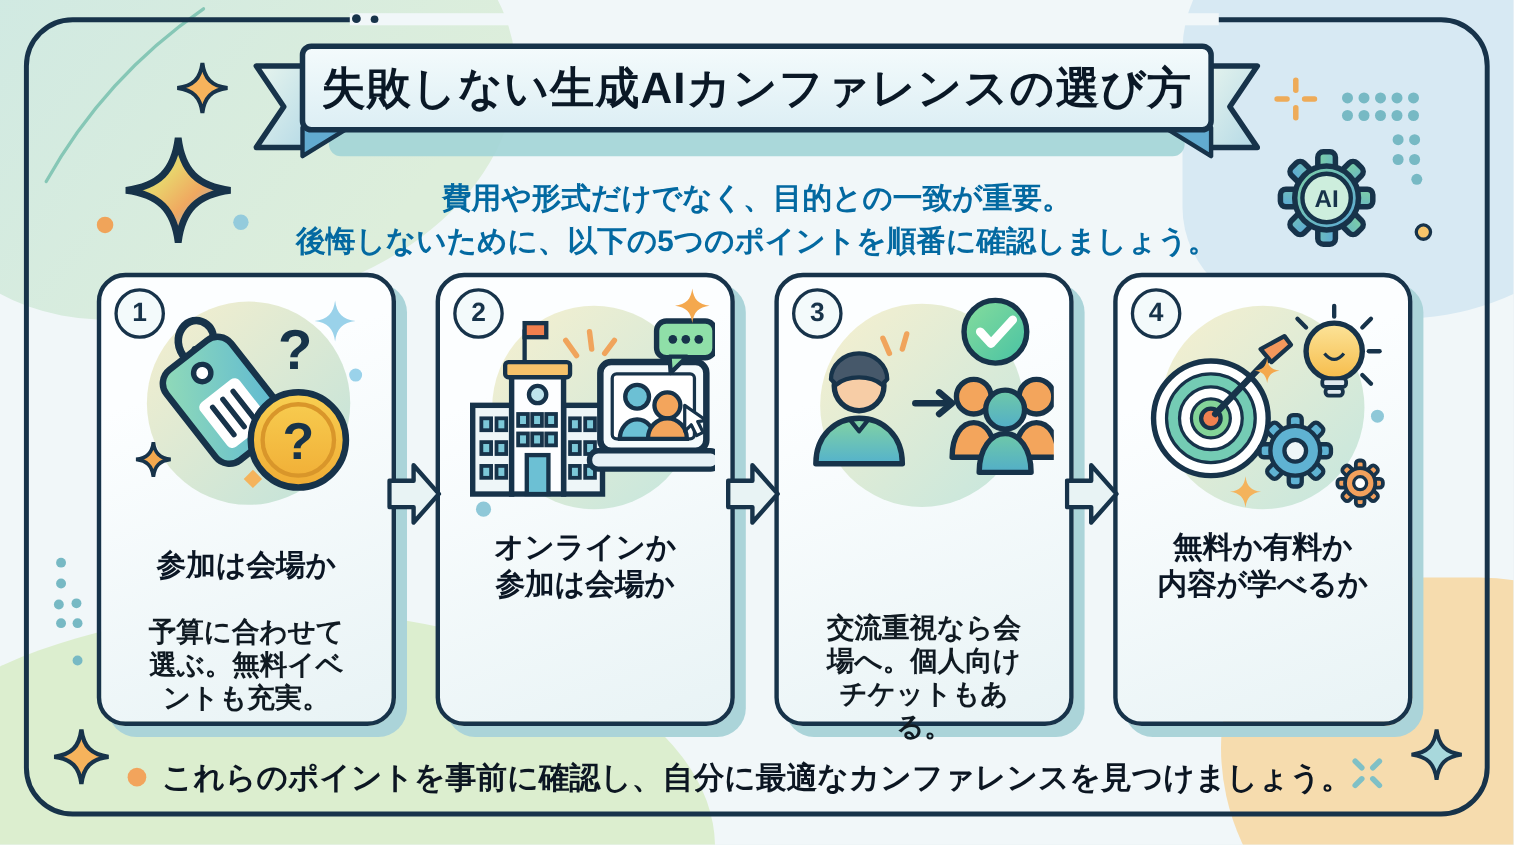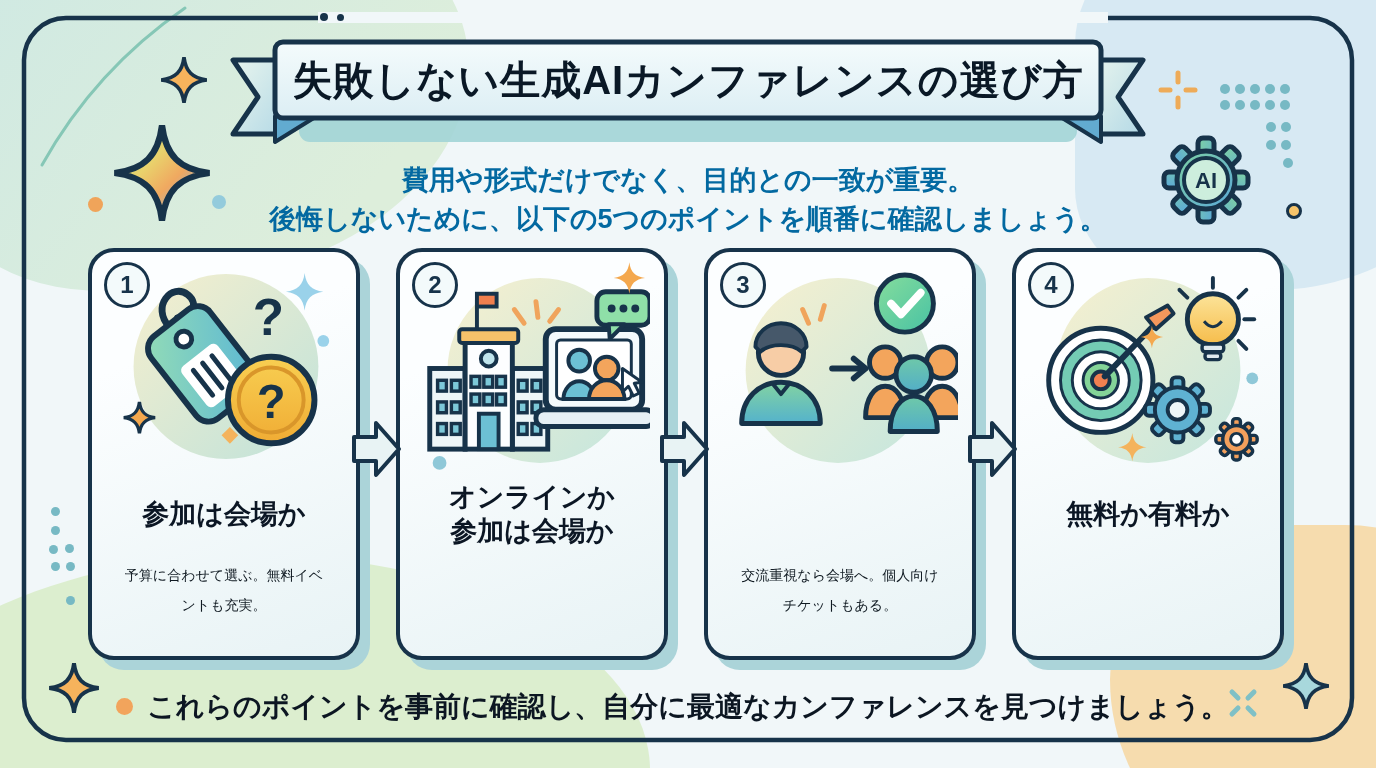--- a/index.html
+++ b/index.html
@@ -29,21 +29,21 @@
   
   .card{position:absolute;top:248px;width:272px;height:412px;border:4px solid #17334a;border-radius:26px;
     background:linear-gradient(160deg,#fcfeff 25%,#e8f3f5 100%);
     box-shadow:10px 10px 0 0 #abd4d9;display:flex;flex-direction:column;align-items:center;box-sizing:border-box;}
   .badge{position:absolute;left:12px;top:10px;width:40px;height:40px;border:3px solid #17334a;border-radius:50%;
     background:#f3fafb;display:flex;align-items:center;justify-content:center;
     font-size:24px;font-weight:800;color:#17334a;}
   .icon-area{height:216px;margin-top:8px;display:flex;align-items:center;justify-content:center;width:100%;}
   .title-zone{min-height:76px;display:flex;flex-direction:column;justify-content:center;text-align:center;}
   .title-zone span{display:block;font-size:27px;font-weight:900;color:#0b1624;line-height:34px;}
-  .body-zone{margin-top:8px;padding:0 32px;text-align:center;font-size:14px;font-weight:400;
+  .body-zone{margin-top:8px;padding:0 32px;text-align:center;font-size:25px;font-weight:700;
     color:#101a22;line-height:30px;}
 
   .flow-arrow{position:absolute;top:419px;z-index:5;}
 
   
   .footer-text{position:absolute;left:88px;top:688px;width:1200px;text-align:center;
     font-size:28px;font-weight:800;color:#0c1622;}
 
   
   .dg{position:absolute;}
@@ -407,20 +407,21 @@
           </g>
           <circle cx="0" cy="0" r="6" fill="#ffffff" stroke="#17334a" stroke-width="3"></circle>
         </g>
         <path d="M0 -38 C3 -14 14 -3 38 0 C14 3 3 14 0 38 C-3 14 -14 3 -38 0 C-14 -3 -3 -14 0 -38 Z" transform="translate(124,76) scale(0.3)" fill="#f4a84e"></path>
         <path d="M0 -38 C3 -14 14 -3 38 0 C14 3 3 14 0 38 C-3 14 -14 3 -38 0 C-14 -3 -3 -14 0 -38 Z" transform="translate(104,188) scale(0.38)" fill="#f4b35c"></path>
         <circle cx="226" cy="118" r="6" fill="#8fc8d8"></circle>
       </svg>
     </div>
     <div class="title-zone">
       <span>無料か有料か</span>
+      <span>内容が学べるか</span>
     </div>
   </div>
 
   <svg class="flow-arrow" style="left:352px;" width="50" height="60">
     <polygon points="2,18 24,18 24,4 47,30 24,56 24,42 2,42" fill="#e8f3f4" stroke="#17334a" stroke-width="4" stroke-linejoin="round"></polygon>
   </svg>
   <svg class="flow-arrow" style="left:660px;" width="50" height="60">
     <polygon points="2,18 24,18 24,4 47,30 24,56 24,42 2,42" fill="#e8f3f4" stroke="#17334a" stroke-width="4" stroke-linejoin="round"></polygon>
   </svg>
   <svg class="flow-arrow" style="left:968px;" width="50" height="60">

